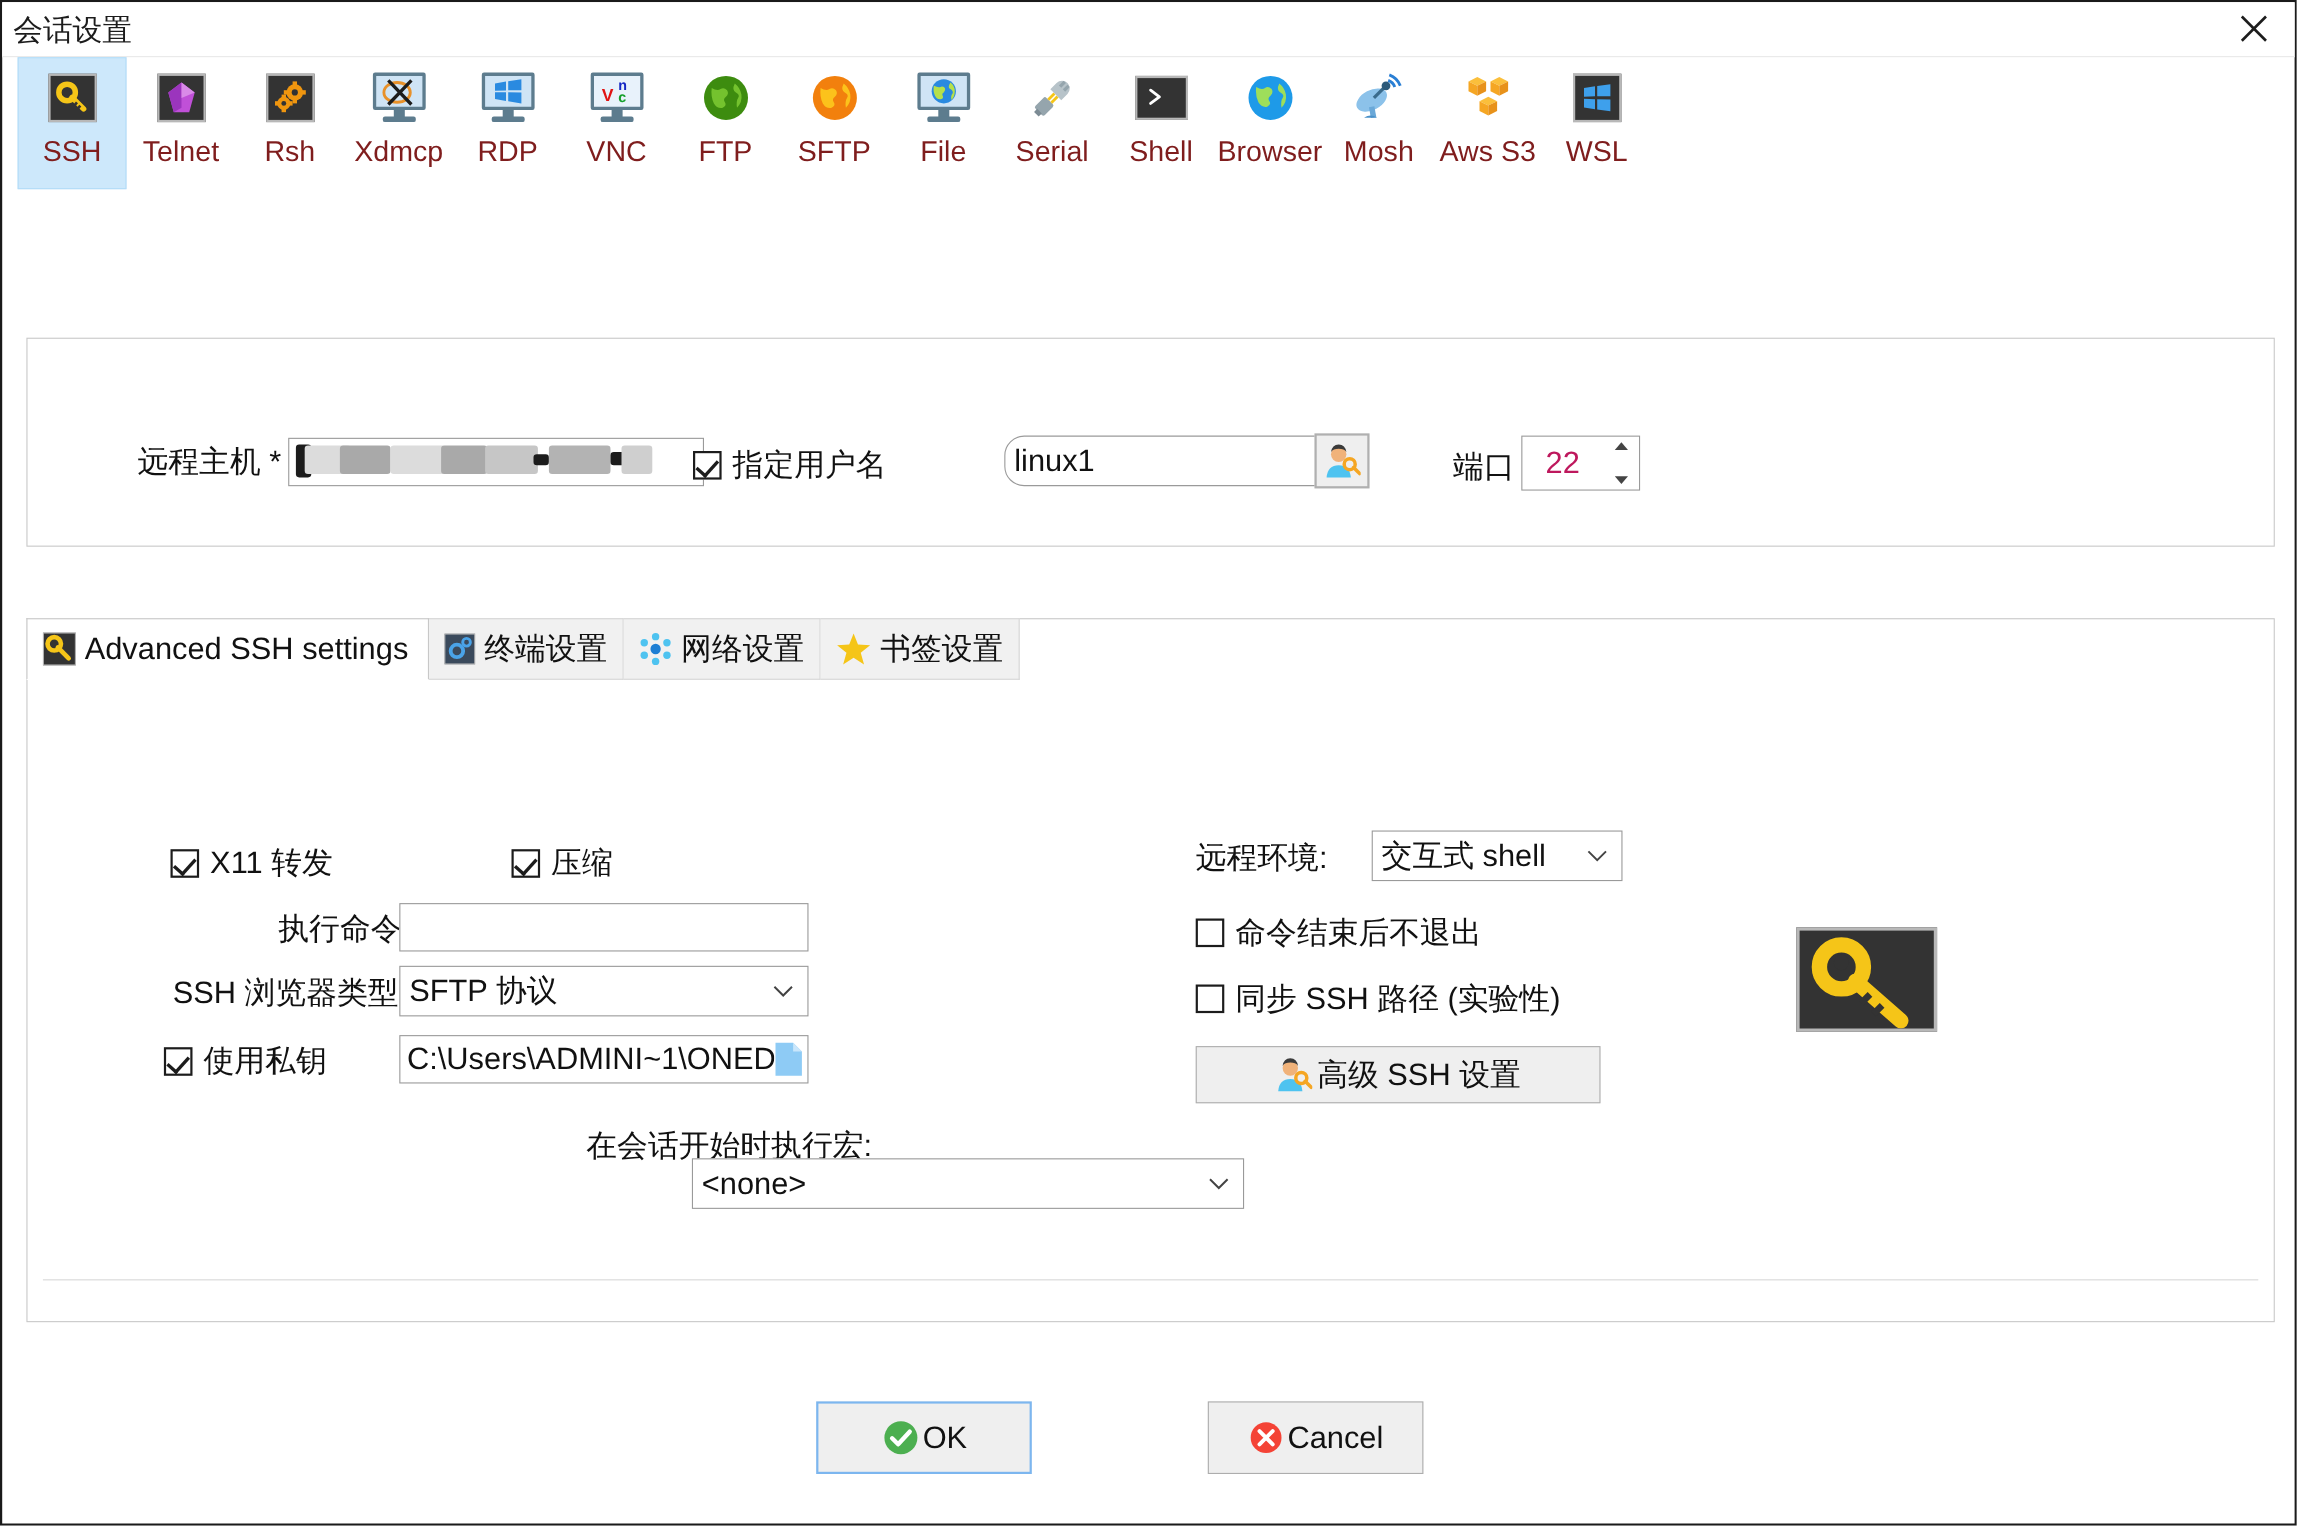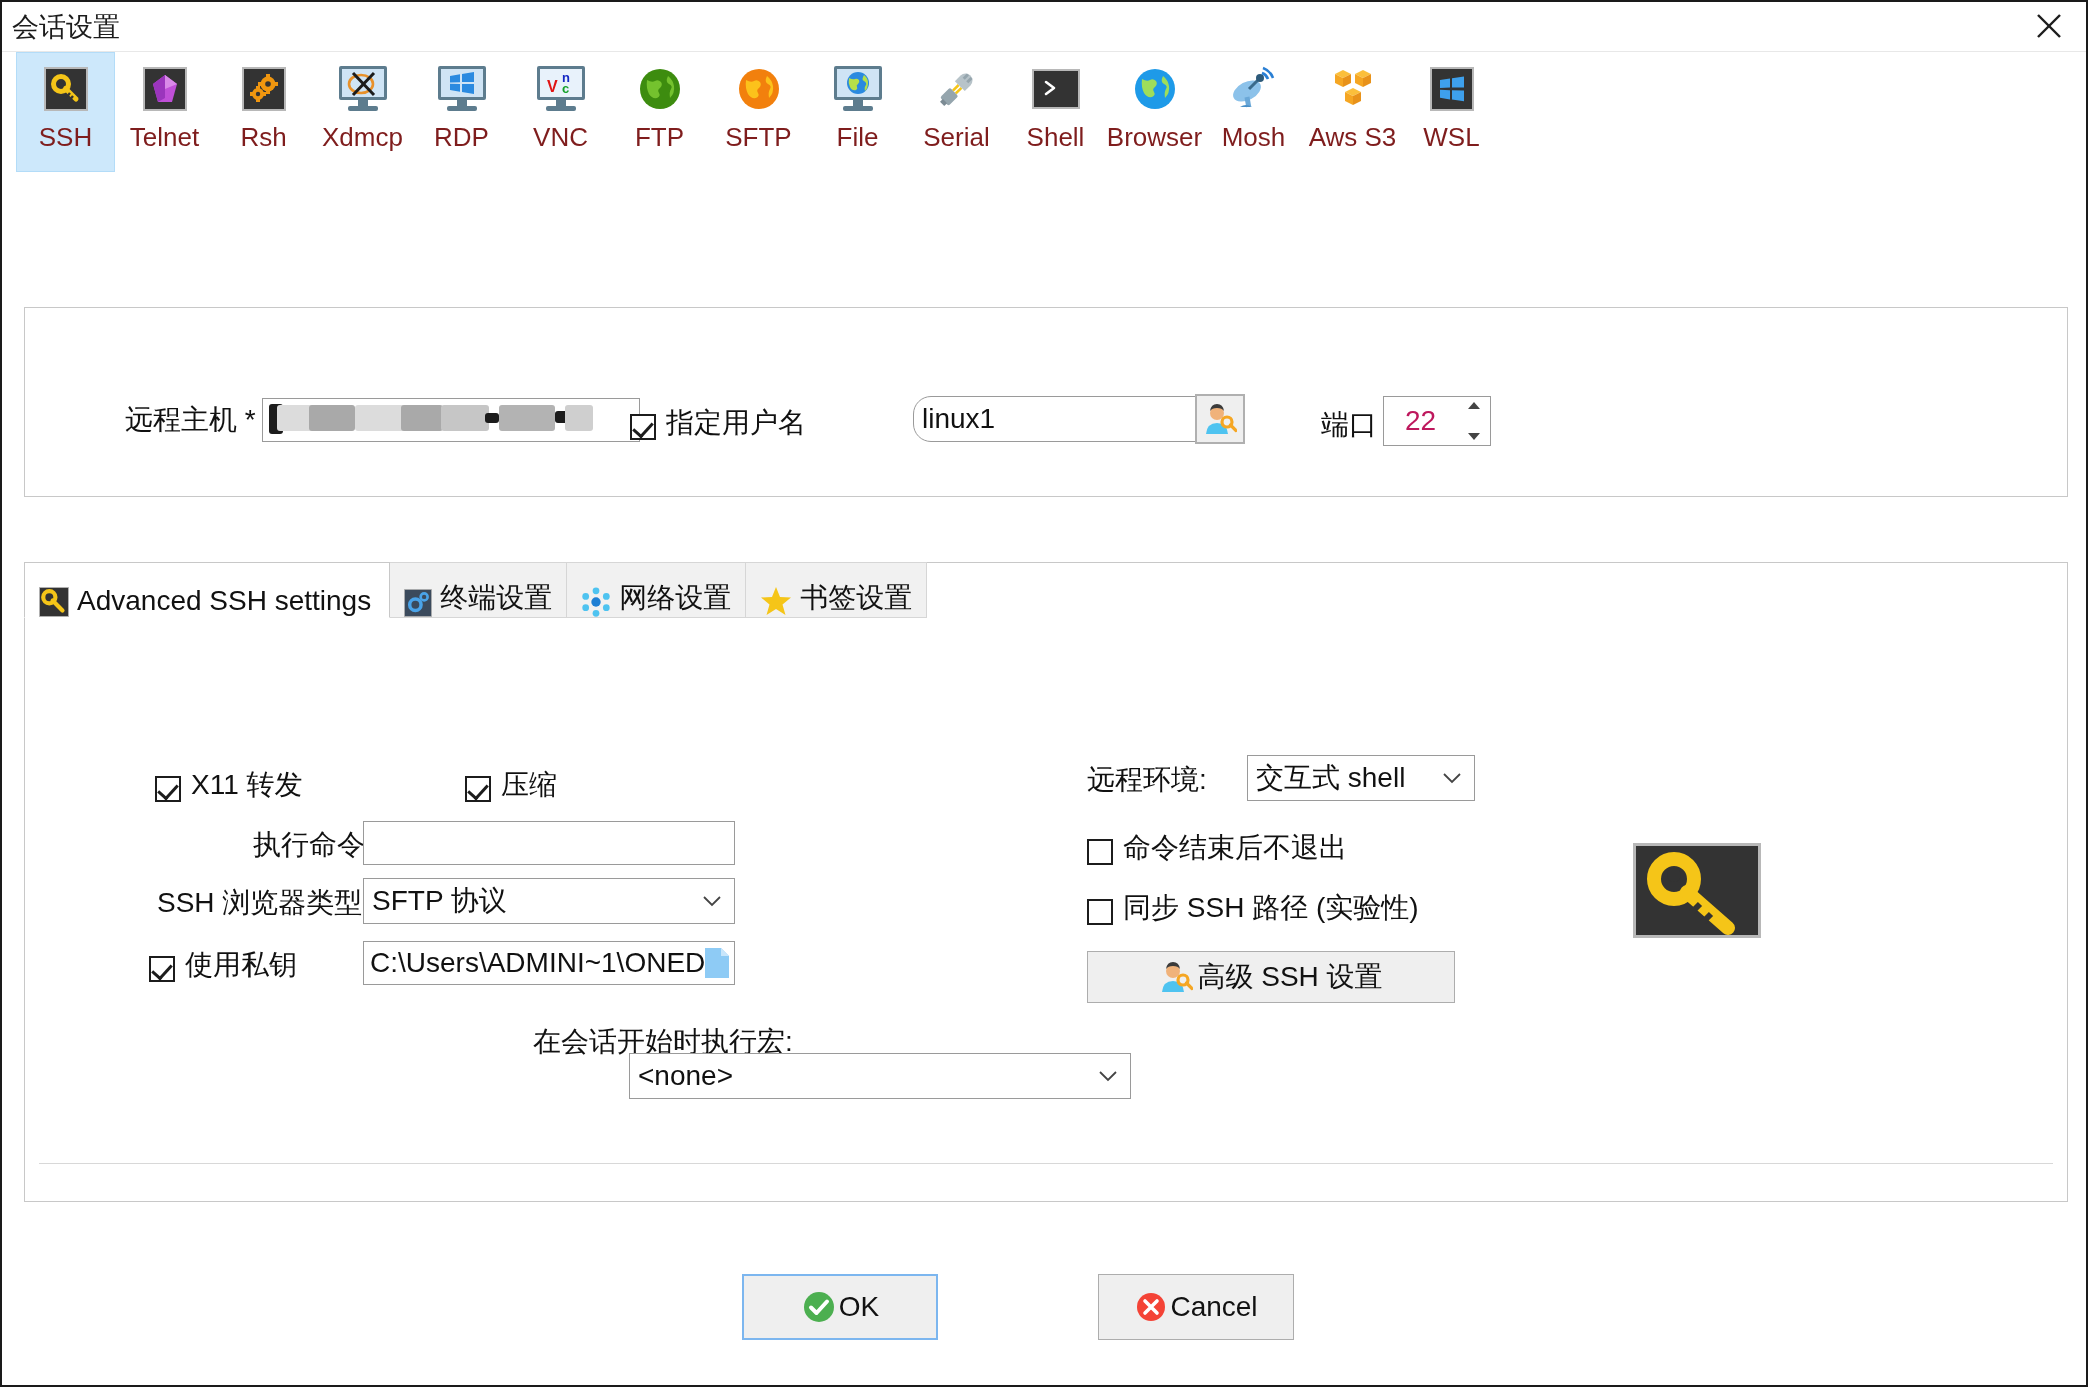--- a/index.html
+++ b/index.html
@@ -132,21 +132,21 @@
   .tabstrip {
     position: absolute;
     top: -1px; left: -1px;
     height: 56px;
     display: flex;
     z-index: 3;
   }
   .tabstrip .tab {
     height: 56px;
     padding: 0 14px;
-    display: flex; align-items: flex-end;
+    display: flex; align-items: center;
     font-size: 28px;
     color: #111;
     background: #f1f1f1;
     border: 1px solid #d6d6d6;
     border-left: none;
     white-space: nowrap;
     cursor: pointer;
   }
   .tabstrip .tab.active {
     background: #ffffff;
@@ -198,21 +198,21 @@
     color: #be185d;
     padding: 0 21px;
     display: flex; align-items: center;
     position: relative;
     cursor: text;
   }
   .spin .arrows {
     position: absolute; right: 8px; top: 4px; bottom: 4px;
     width: 16px; display: flex; flex-direction: column; justify-content: space-between; align-items: center;
   }
-  .cb-row { display: flex; align-items: flex-end; cursor: pointer; }
+  .cb-row { display: flex; align-items: center; cursor: pointer; }
   .cbox {
     width: 26px; height: 26px;
     border: 2px solid #1c1c1c;
     background: #fff;
     position: relative;
     flex: none;
     margin-right: 10px;
   }
   .cbox.checked::after {
     content: "";

